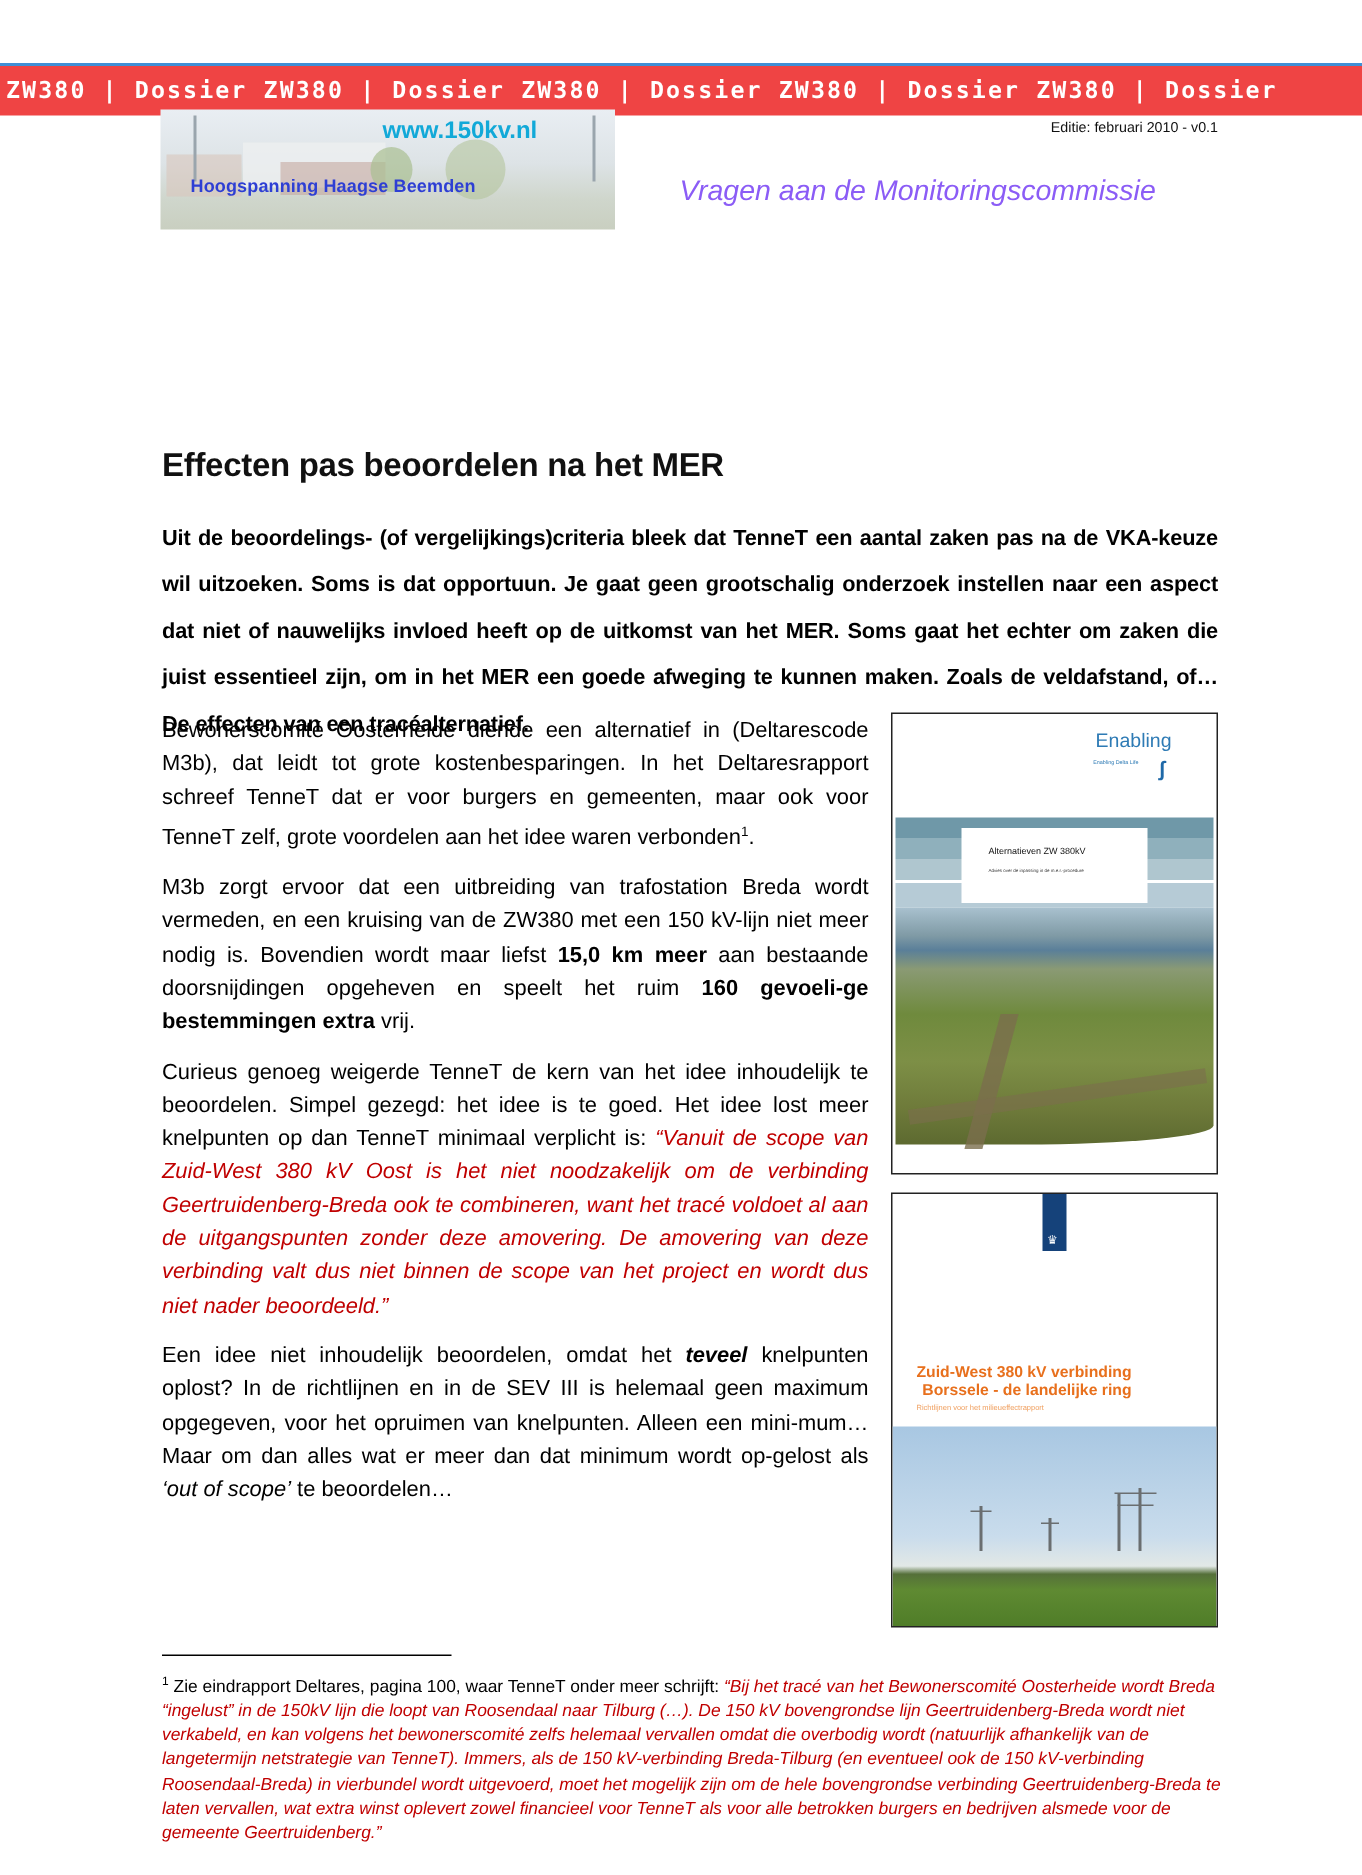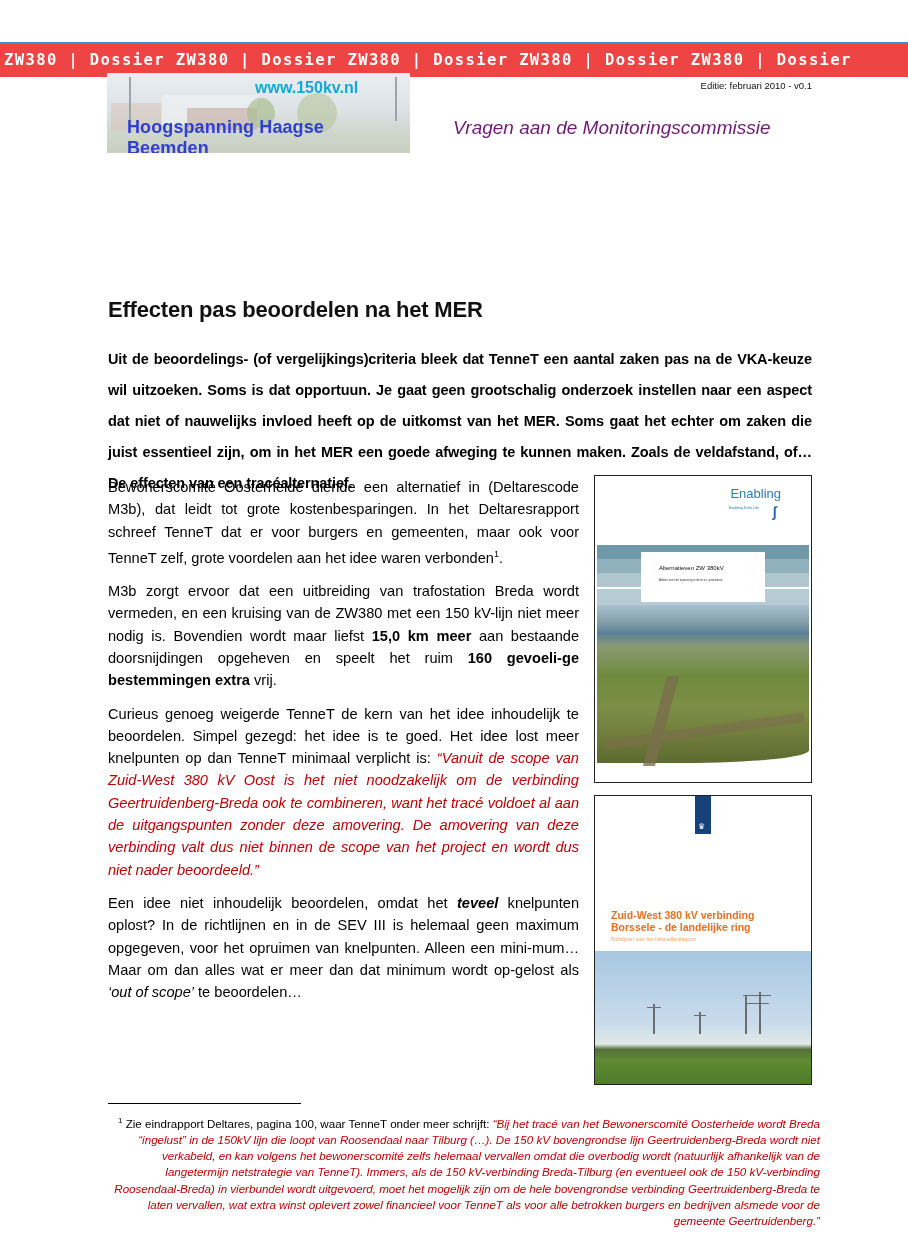--- a/index.html
+++ b/index.html
@@ -11,24 +11,24 @@
   .logo { position: absolute; left: 107px; top: 73px; width: 303px; height: 80px; overflow: hidden;
           background: linear-gradient(180deg, #e9eef3 0%, #dde3e6 45%, #cfd6cc 75%, #c9cfc0 100%); }
   .logo .bld1 { position: absolute; left: 55px; top: 22px; width: 95px; height: 30px; background: #eceff0; opacity: .85; }
   .logo .bld2 { position: absolute; left: 80px; top: 35px; width: 70px; height: 22px; background: #c4a9a0; opacity: .6; }
   .logo .tree1 { position: absolute; left: 140px; top: 25px; width: 28px; height: 30px; border-radius: 50%; background: #a9bf92; opacity: .7; }
   .logo .tree2 { position: absolute; left: 190px; top: 20px; width: 40px; height: 40px; border-radius: 50%; background: #b4c49d; opacity: .6; }
   .logo .house { position: absolute; left: 4px; top: 30px; width: 50px; height: 28px; background: #d9c6bd; opacity: .6; }
   .logo .pylon1, .logo .pylon2 { position: absolute; top: 4px; width: 2px; height: 44px; background: #9aa5ad; }
   .logo .pylon1 { left: 22px; } .logo .pylon2 { left: 288px; }
   .logo .url { position: absolute; left: 148px; top: 6px; font-weight: bold; font-size: 16px; color: #12a9d8; }
-  .logo .title { position: absolute; left: 20px; top: 44px; font-weight: bold; font-size: 18px; color: #2e3fd4; letter-spacing: .1px; }
+  .logo .title { position: absolute; left: 20px; top: 44px; font-weight: bold; font-size: 12px; color: #2e3fd4; letter-spacing: .1px; }
 
   .edition { position: absolute; right: 96px; top: 80px; font-size: 9.5px; color: #111; }
-  .subtitle { position: absolute; left: 453px; top: 117px; font-size: 19px; font-style: italic; color: #701a75; text-align: center; }
+  .subtitle { position: absolute; left: 453px; top: 117px; font-size: 19px; font-style: italic; color: #8b5cf6; text-align: center; }
 
   .heading { position: absolute; left: 108px; top: 297px; font-size: 22px; font-weight: bold; color: #111; letter-spacing: -.2px; }
 
   .lead { position: absolute; left: 108px; top: 344px; width: 704px; font-size: 14.5px; font-weight: bold; line-height: 31px; text-align: justify; letter-spacing: -.1px; }
 
   .col { position: absolute; left: 108px; top: 476px; width: 471px; font-size: 14.6px; line-height: 22.3px; }
   .col p { margin: 0 0 11px 0; text-align: justify; }
   .col .red { color: #c00000; font-weight: normal; font-style: italic; }
   .col sup { font-size: 9px; }
 
@@ -43,29 +43,29 @@
      border-radius: 0 0 60% 0 / 0 0 8% 0; }
   .cover1 .river { position: absolute; left: 60px; top: 200px; width: 12px; height: 90px; background: #7b6e4c; transform: skewX(-15deg); opacity: .8; }
   .cover1 .river2 { position: absolute; left: 10px; top: 250px; width: 200px; height: 10px; background: #7b6e4c; transform: rotate(-8deg); opacity: .6; }
   .cover1 .card { position: absolute; left: 46px; top: 76px; width: 124px; height: 50px; background: #fff; }
   .cover1 .card .t1 { position: absolute; left: 18px; top: 13px; font-size: 6px; color: #111; }
   .cover1 .card .t2 { position: absolute; left: 18px; top: 26px; font-size: 3px; color: #333; }
 
   .cover2 { left: 594px; top: 795px; width: 216px; height: 288px; }
   .cover2 .crest { position: absolute; left: 100px; top: 0; width: 16px; height: 38px; background: #15427a; }
   .cover2 .crest span { position: absolute; left: 3px; top: 26px; font-size: 8px; color: #fff; }
-  .cover2 .t1 { position: absolute; left: 16px; top: 113px; font-size: 10.5px; font-weight: bold; color: #e8701d; line-height: 12px; }
+  .cover2 .t1 { position: absolute; left: 16px; top: 113px; font-size: 10.5px; font-weight: bold; color: #e8701d; line-height: 12px; text-align: right; }
   .cover2 .t2 { position: absolute; left: 16px; top: 140px; font-size: 5px; color: #f0a060; }
   .cover2 .photo { position: absolute; left: 0; top: 155px; width: 216px; height: 133px;
      background: linear-gradient(180deg, #a8c7e2 0%, #c9dcec 55%, #e2e8e6 70%, #55703a 74%, #5f8a32 82%, #4f7d28 100%); }
   .cover2 .tower { position: absolute; bottom: 50px; width: 2px; background: #6a6e70; }
   .cover2 .arm { position: absolute; height: 1.5px; background: #6a6e70; }
 
   .fn-rule { position: absolute; left: 108px; top: 1103px; width: 193px; height: 1px; background: #000; }
-  .footnote { position: absolute; left: 108px; top: 1113px; width: 712px; font-size: 11.6px; line-height: 16.2px; color: #000; text-align: right; }
+  .footnote { position: absolute; left: 108px; top: 1113px; width: 712px; font-size: 11.6px; line-height: 16.2px; color: #000; }
   .footnote .red { color: #c00000; font-style: italic; }
   .footnote sup { font-size: 8px; }
 </style>
 </head>
 <body>
 
 <div class="banner">
   <span class="banner-text">ZW380 | Dossier ZW380 | Dossier ZW380 | Dossier ZW380 | Dossier ZW380 | Dossier</span>
 </div>
 

